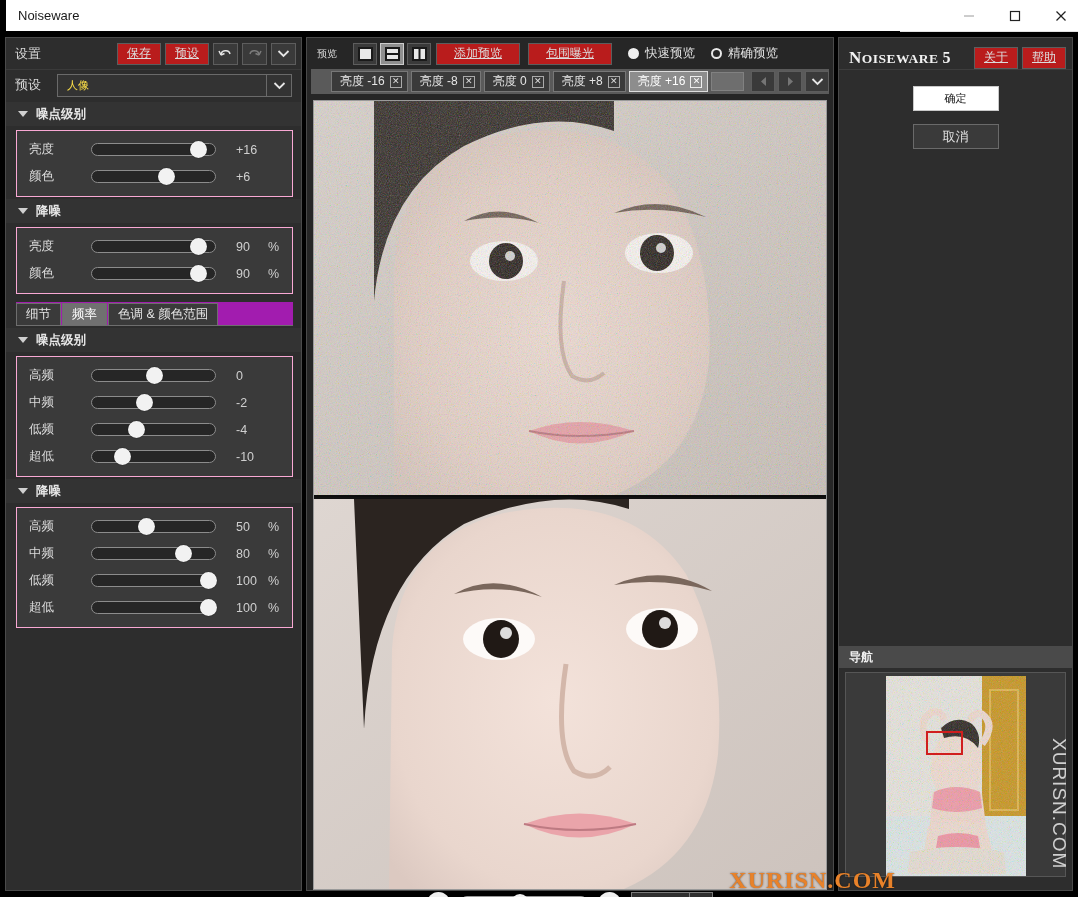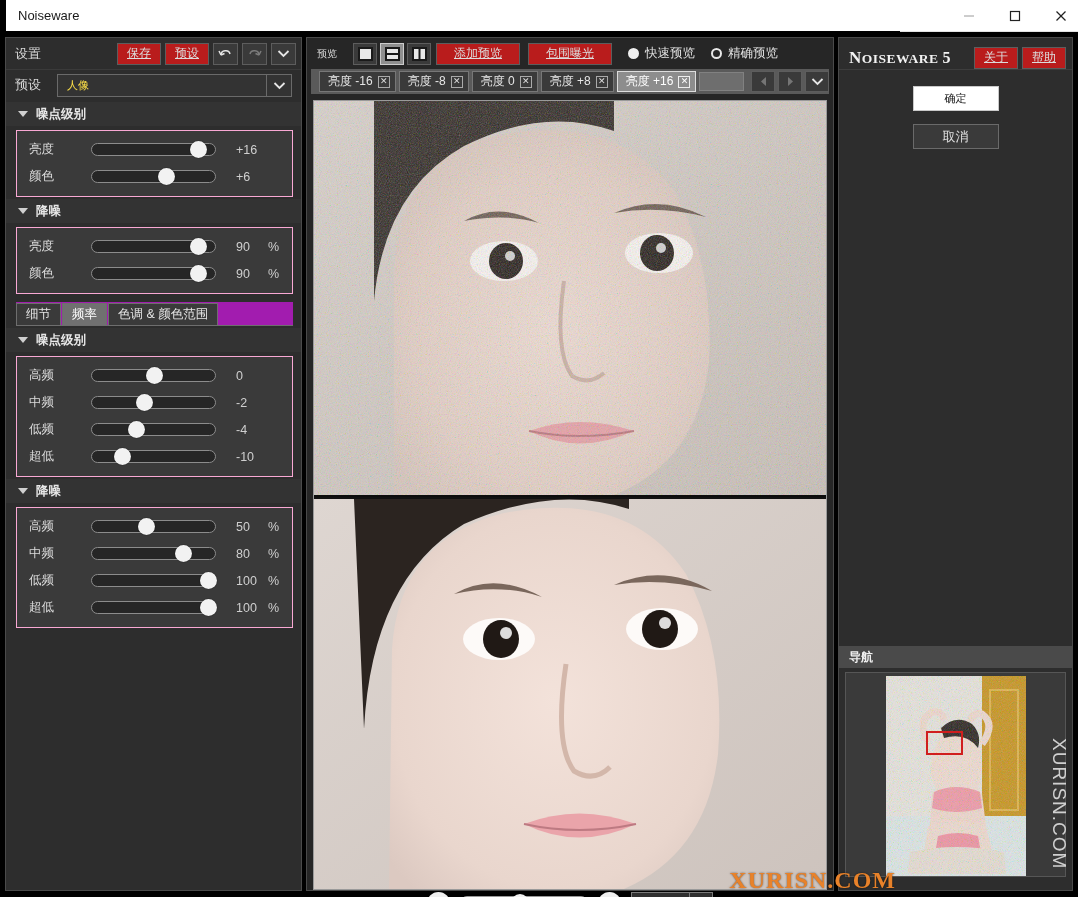--- a/index.html
+++ b/index.html
@@ -116,21 +116,21 @@
     display:flex;align-items:center;justify-content:center;margin-right:3px;box-sizing:border-box;
   }
   .viewbtn.sel{background:#8f8f8f;border-color:#cccccc;}
   .radio{display:flex;align-items:center;gap:6px;margin-left:16px;}
   .radio .dot{width:11px;height:11px;border-radius:50%;border:2px solid #e8e8e8;box-sizing:border-box;}
   .radio .dot.on{background:#f0f0f0;border-color:#f0f0f0;}
   .radio .rl{font-size:12.5px;color:#e0e0e0;}
 
   .prevtabs{
     margin:0 4px;height:25px;background:#5a5a5a;display:flex;align-items:center;
-    padding-left:8px;box-sizing:border-box;
+    padding-left:20px;box-sizing:border-box;
   }
   .ptab{
     height:21px;background:#3a3a3a;border:1px solid #777;box-sizing:border-box;
     display:flex;align-items:center;gap:5px;padding:0 5px 0 8px;margin-right:3px;
     font-size:12px;color:#e6e6e6;
   }
   .ptab.sel{background:#8d8d8d;color:#ffffff;border-color:#ddd;}
   .ptab .x{
     width:12px;height:12px;border:1px solid #aaa;display:flex;align-items:center;
     justify-content:center;font-size:9px;line-height:1;color:#ddd;box-sizing:border-box;

